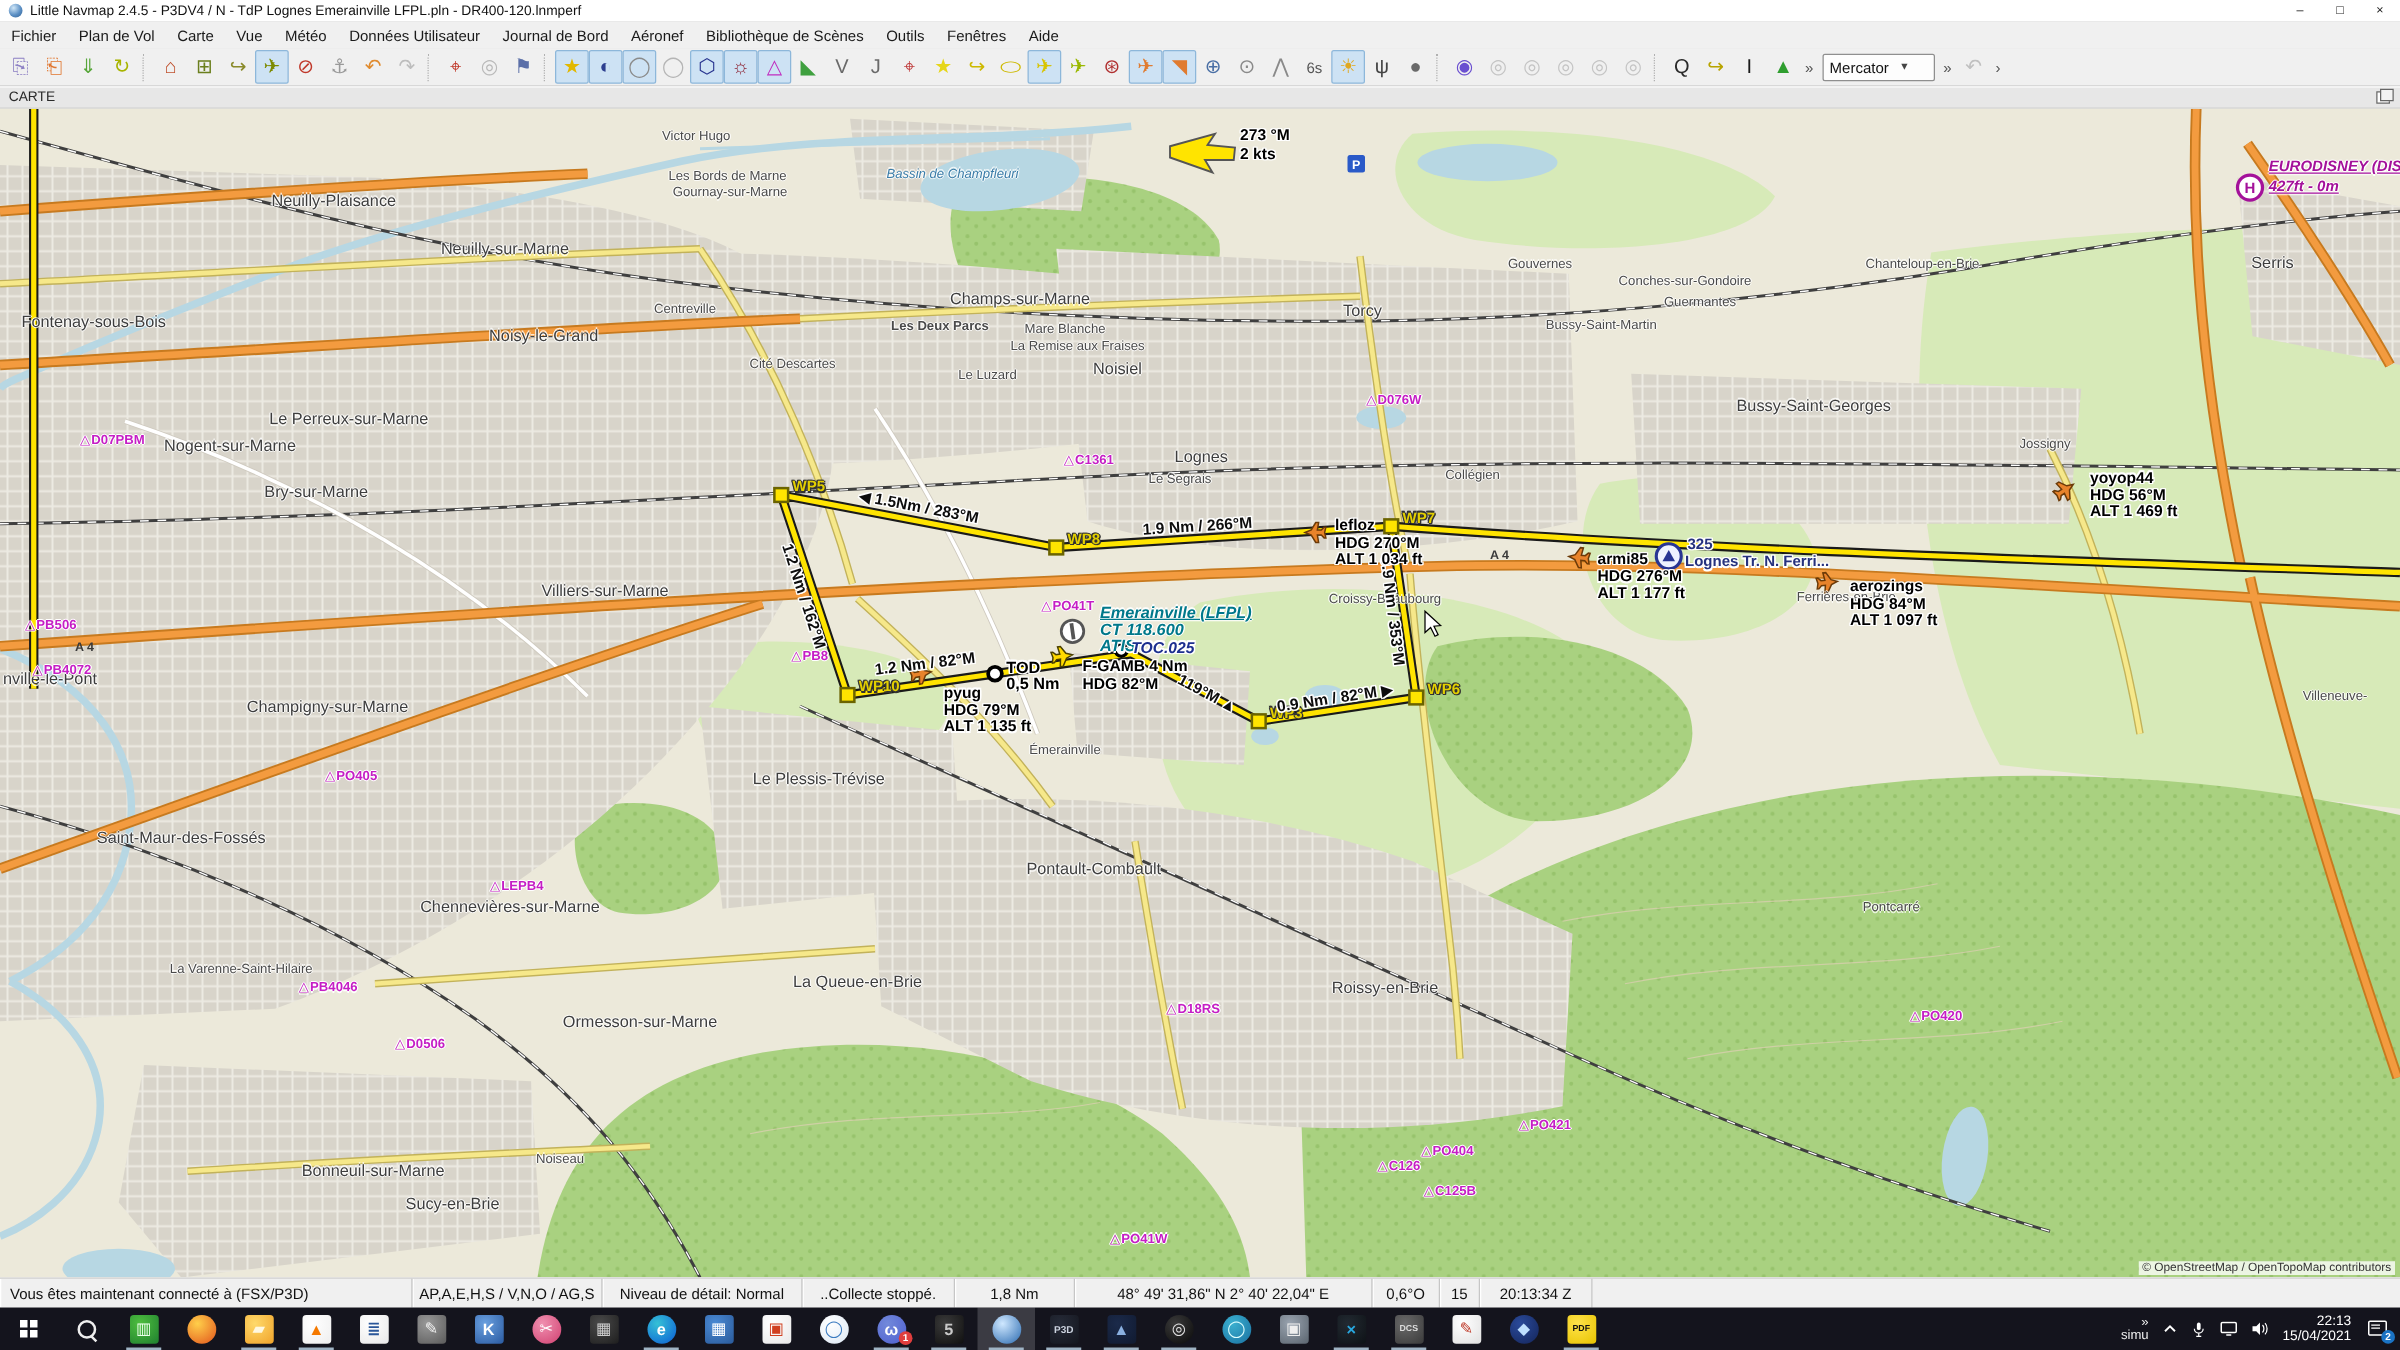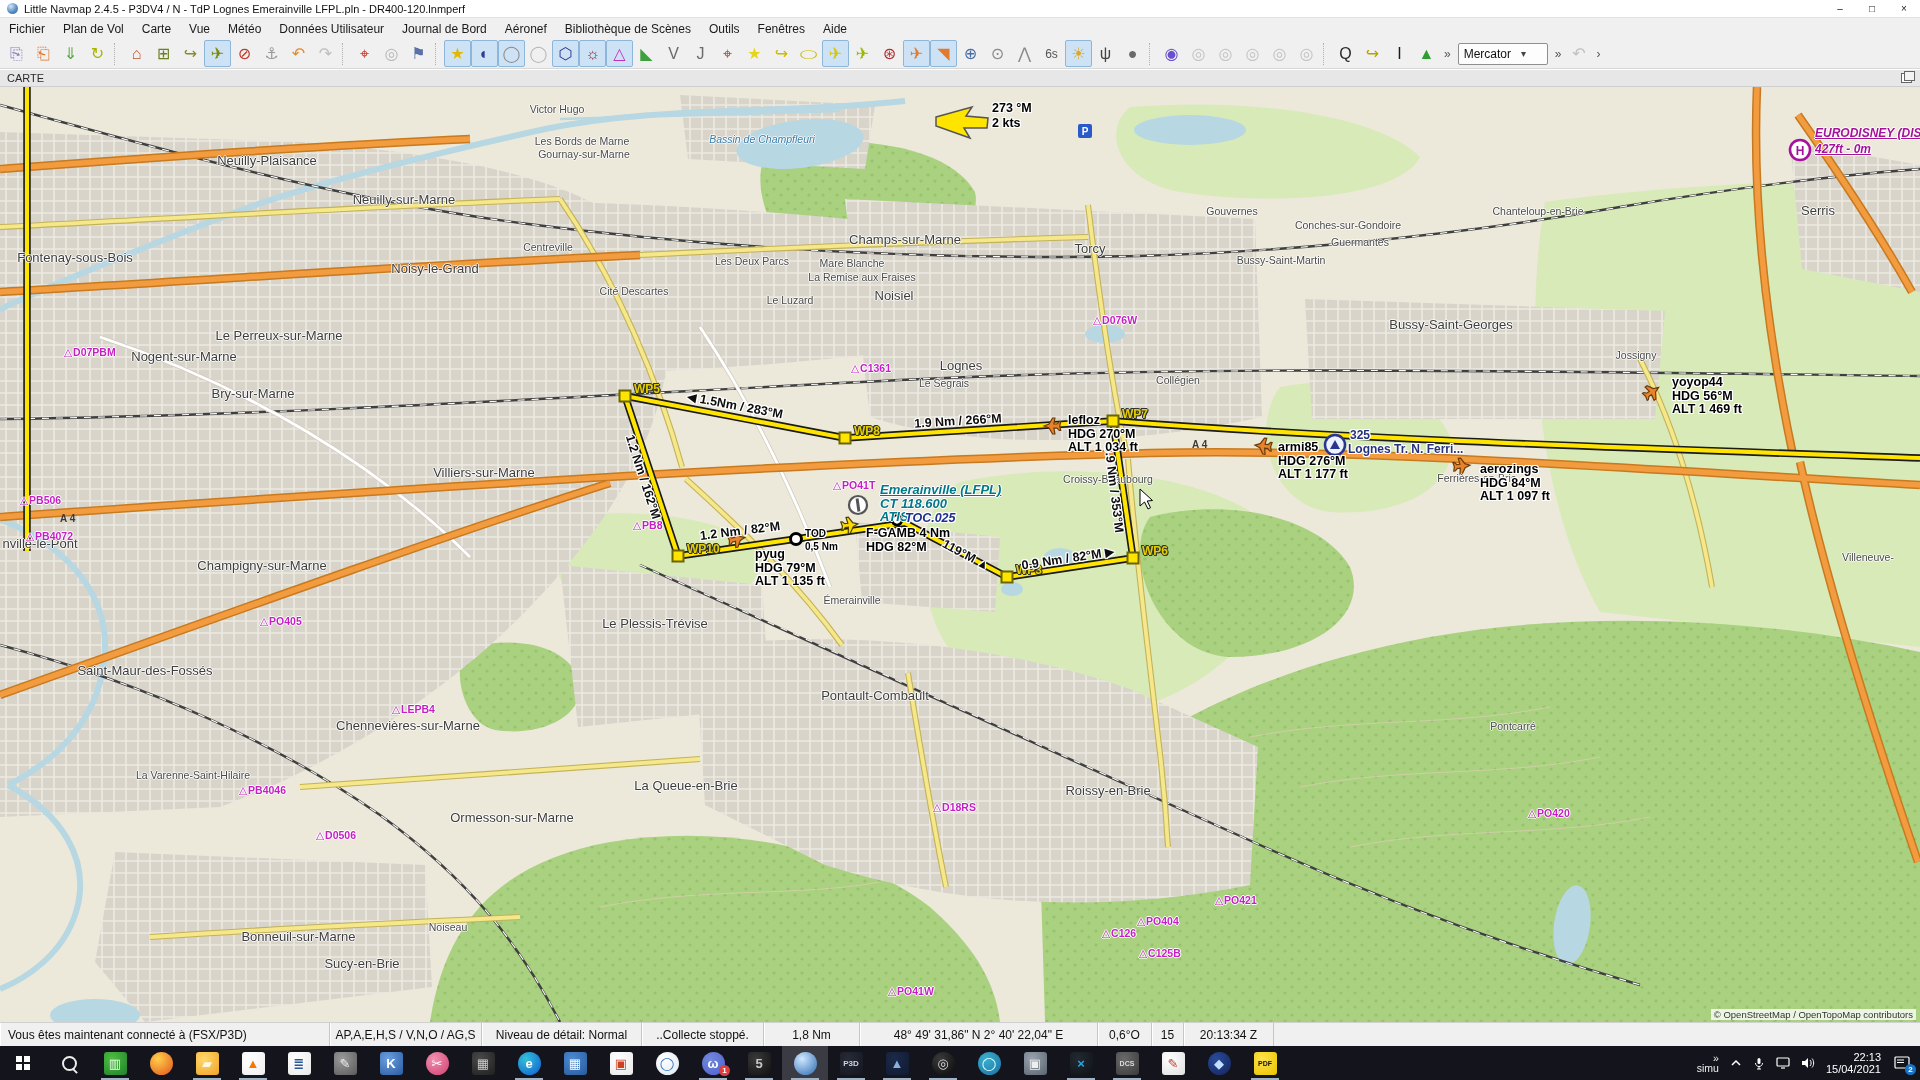--- a/index.html
+++ b/index.html
@@ -46,21 +46,21 @@
       text-shadow:1px 0 #fff,-1px 0 #fff,0 1px #fff,0 -1px #fff}
   .wpl{position:absolute;font-size:12px;font-weight:bold;color:#e3cf00;white-space:nowrap;
        text-shadow:1px 0 #333,-1px 0 #333,0 1px #333,0 -1px #333,1px 1px #333,-1px -1px #333}
   .leg{position:absolute;font-size:12.5px;font-weight:bold;color:#0d0d0d;white-space:nowrap;transform-origin:center}
   .acl{position:absolute;font-size:12.5px;font-weight:bold;color:#000;line-height:13.5px;white-space:nowrap}
   .acl div,.leg,.todlbl div,.toclbl,.nav1,.nav2,.wind1,.wind2{text-shadow:1px 0 #fff,-1px 0 #fff,0 1px #fff,0 -1px #fff,1px 1px #fff,-1px -1px #fff,1px -1px #fff,-1px 1px #fff}
   .aptlbl{position:absolute;color:#00788a;font-weight:bold;font-style:italic;font-size:13px;line-height:13.5px;white-space:nowrap}
   .aptlbl div{text-shadow:1px 0 #fff,-1px 0 #fff,0 1px #fff,0 -1px #fff}
   .aptname{text-decoration:underline}
   .toclbl{position:absolute;color:#1d2f8f;font-weight:bold;font-style:italic;font-size:12.5px;white-space:nowrap}
-  .todlbl{position:absolute;font-size:10px;font-weight:bold;color:#000;line-height:13px;white-space:nowrap}
+  .todlbl{position:absolute;font-size:13px;font-weight:bold;color:#000;line-height:13px;white-space:nowrap}
   .nav1,.nav2{position:absolute;font-size:12px;font-weight:bold;color:#26327e;white-space:nowrap}
   .heli1,.heli2{position:absolute;font-size:12px;font-weight:bold;font-style:italic;color:#a4119a;white-space:nowrap;
        text-decoration:underline;text-shadow:1px 0 #fff,-1px 0 #fff,0 1px #fff,0 -1px #fff}
   .wind1,.wind2{position:absolute;font-size:12.5px;font-weight:bold;color:#000;white-space:nowrap}
   .roadlbl{position:absolute;font-size:10px;font-weight:bold;color:#3a3a3a;white-space:nowrap}
   .attrib{position:absolute;right:4px;bottom:2px;font-size:9.5px;color:#333;background:rgba(255,255,255,.78);padding:0 3px}
   
   #statusbar{position:absolute;left:0;top:1022px;width:1920px;height:24px;background:#f0f0f0;border-top:1px solid #d0d0d0;
              display:flex;align-items:stretch;font-size:12px;color:#111;box-sizing:border-box}
   .seg{display:flex;align-items:center;padding:0 8px;border-right:1px solid #c6c6c6;box-shadow:inset 1px 0 #fff;
@@ -397,22 +397,22 @@
     <div class="place small" style="left: 557px; top: 22px;">Victor Hugo</div>
         <div class="place small" style="left: 582px; top: 54px;">Les Bords de Marne</div>
         <div class="place small" style="left: 584px; top: 67px;">Gournay-sur-Marne</div>
         <div class="place water" style="left: 762px; top: 52px;">Bassin de Champfleuri</div>
         <div class="place " style="left: 267px; top: 73px;">Neuilly-Plaisance</div>
         <div class="place " style="left: 404px; top: 112px;">Neuilly-sur-Marne</div>
         <div class="place " style="left: 75px; top: 170px;">Fontenay-sous-Bois</div>
         <div class="place " style="left: 435px; top: 181px;">Noisy-le-Grand</div>
         <div class="place small" style="left: 548px; top: 160px;">Centreville</div>
         <div class="place small" style="left: 634px; top: 204px;">Cité Descartes</div>
-        <div class="place " style="left: 905px; top: 152px;">Champs-sur-Marne</div>
-        <div class="place small" style="left: 752px; top: 174px;">Les Deux Parcs</div>
+        <div class="place " style="left: 816px; top: 152px;">Champs-sur-Marne</div>
+        <div class="place small" style="left: 752px; top: 174px; font-weight: bold;">Les Deux Parcs</div>
         <div class="place small" style="left: 852px; top: 176px;">Mare Blanche</div>
         <div class="place small" style="left: 862px; top: 190px;">La Remise aux Fraises</div>
         <div class="place small" style="left: 790px; top: 213px;">Le Luzard</div>
         <div class="place " style="left: 894px; top: 208px;">Noisiel</div>
         <div class="place " style="left: 1090px; top: 161px;">Torcy</div>
         <div class="place small" style="left: 1232px; top: 124px;">Gouvernes</div>
         <div class="place small" style="left: 1348px; top: 138px;">Conches-sur-Gondoire</div>
         <div class="place small" style="left: 1538px; top: 124px;">Chanteloup-en-Brie</div>
         <div class="place small" style="left: 1360px; top: 155px;">Guermantes</div>
         <div class="place small" style="left: 1281px; top: 173px;">Bussy-Saint-Martin</div>

